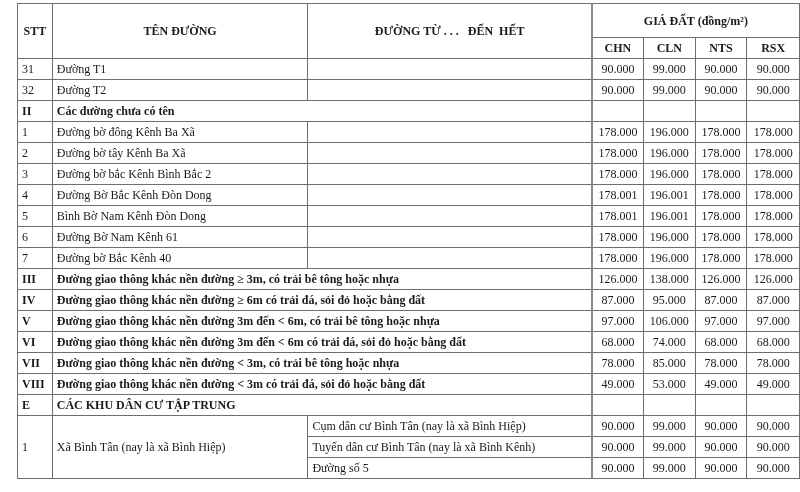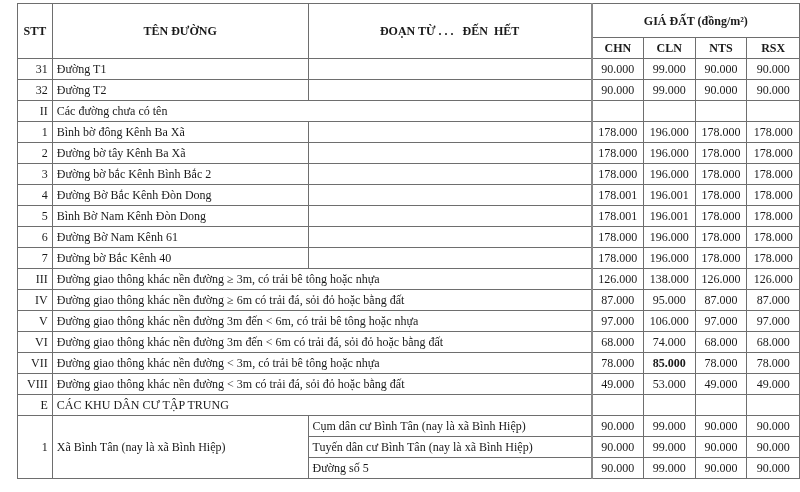--- a/index.html
+++ b/index.html
@@ -13,45 +13,45 @@
   }
   table.price-table td, table.price-table th {
     border: 1px solid #6e6e6e;
     padding: 0 4px;
     height: 20px;
     line-height: 20px;
     white-space: nowrap;
     overflow: hidden;
   }
   th { font-weight: bold; text-align: center; }
-  .c { text-align: right; }
+  .c { text-align: left; }
   .price-col { border-left: 2px solid #8a8a8a !important; }
   thead th.h-main { height: 33px; line-height: 16px; }
   thead th.h-sub { height: 20px; }
-  tr.sec td { font-weight: normal; }
+  tr.sec td { font-weight: bold; }
   td.num { text-align: center; padding: 0 2px; }
 </style>
 </head>
 <body>
 
 <table class="price-table">
   <colgroup>
     <col style="width:35px">
     <col style="width:262px">
     <col style="width:288px">
     <col style="width:52px">
     <col style="width:52px">
     <col style="width:52px">
     <col style="width:53px">
   </colgroup>
   <thead>
     <tr>
       <th rowspan="2" class="h-main">STT</th>
       <th rowspan="2" class="h-main">TÊN ĐƯỜNG</th>
-      <th rowspan="2" class="h-main" style="white-space:pre">ĐOẠN TỪ . . .   ĐẾN  HẾT</th>
+      <th rowspan="2" class="h-main" style="white-space:pre">ĐƯỜNG TỪ . . .   ĐẾN  HẾT</th>
       <th colspan="4" class="h-main price-col">GIÁ ĐẤT (đồng/m²)</th>
     </tr>
     <tr>
       <th class="h-sub price-col">CHN</th>
       <th class="h-sub">CLN</th>
       <th class="h-sub">NTS</th>
       <th class="h-sub">RSX</th>
     </tr>
   </thead>
   <tbody>
@@ -78,21 +78,21 @@
     <tr class="sec">
       <td class="c">II</td>
       <td colspan="2">Các đường chưa có tên</td>
       <td class="price-col"></td>
       <td></td>
       <td></td>
       <td></td>
     </tr>
     <tr>
       <td class="c">1</td>
-      <td>Bình bờ đông Kênh Ba Xã</td>
+      <td>Đường bờ đông Kênh Ba Xã</td>
       <td></td>
       <td class="num price-col">178.000</td>
       <td class="num">196.000</td>
       <td class="num">178.000</td>
       <td class="num">178.000</td>
     </tr>
     <tr>
       <td class="c">2</td>
       <td>Đường bờ tây Kênh Ba Xã</td>
       <td></td>
@@ -176,21 +176,21 @@
       <td colspan="2">Đường giao thông khác nền đường 3m đến &lt; 6m có trải đá, sỏi đỏ hoặc bằng đất</td>
       <td class="num price-col" style="font-weight:normal">68.000</td>
       <td class="num" style="font-weight:normal">74.000</td>
       <td class="num" style="font-weight:normal">68.000</td>
       <td class="num" style="font-weight:normal">68.000</td>
     </tr>
     <tr class="sec">
       <td class="c">VII</td>
       <td colspan="2">Đường giao thông khác nền đường &lt; 3m, có trải bê tông hoặc nhựa</td>
       <td class="num price-col" style="font-weight:normal">78.000</td>
-      <td class="num" style="font-weight:bold">85.000</td>
+      <td class="num" style="font-weight:normal">85.000</td>
       <td class="num" style="font-weight:normal">78.000</td>
       <td class="num" style="font-weight:normal">78.000</td>
     </tr>
     <tr class="sec">
       <td class="c">VIII</td>
       <td colspan="2">Đường giao thông khác nền đường &lt; 3m có trải đá, sỏi đỏ hoặc bằng đất</td>
       <td class="num price-col" style="font-weight:normal">49.000</td>
       <td class="num" style="font-weight:normal">53.000</td>
       <td class="num" style="font-weight:normal">49.000</td>
       <td class="num" style="font-weight:normal">49.000</td>
@@ -207,21 +207,21 @@
     <tr>
       <td rowspan="3" class="c">1</td>
       <td rowspan="3">Xã Bình Tân (nay là xã Bình Hiệp)</td>
       <td>Cụm dân cư Bình Tân (nay là xã Bình Hiệp)</td>
       <td class="num price-col">90.000</td>
       <td class="num">99.000</td>
       <td class="num">90.000</td>
       <td class="num">90.000</td>
     </tr>
     <tr>
-      <td>Tuyến dân cư Bình Tân (nay là xã Bình Hiệp)</td>
+      <td>Tuyến dân cư Bình Tân (nay là xã Bình Kênh)</td>
       <td class="num price-col">90.000</td>
       <td class="num">99.000</td>
       <td class="num">90.000</td>
       <td class="num">90.000</td>
     </tr>
     <tr>
       <td>Đường số 5</td>
       <td class="num price-col">90.000</td>
       <td class="num">99.000</td>
       <td class="num">90.000</td>

